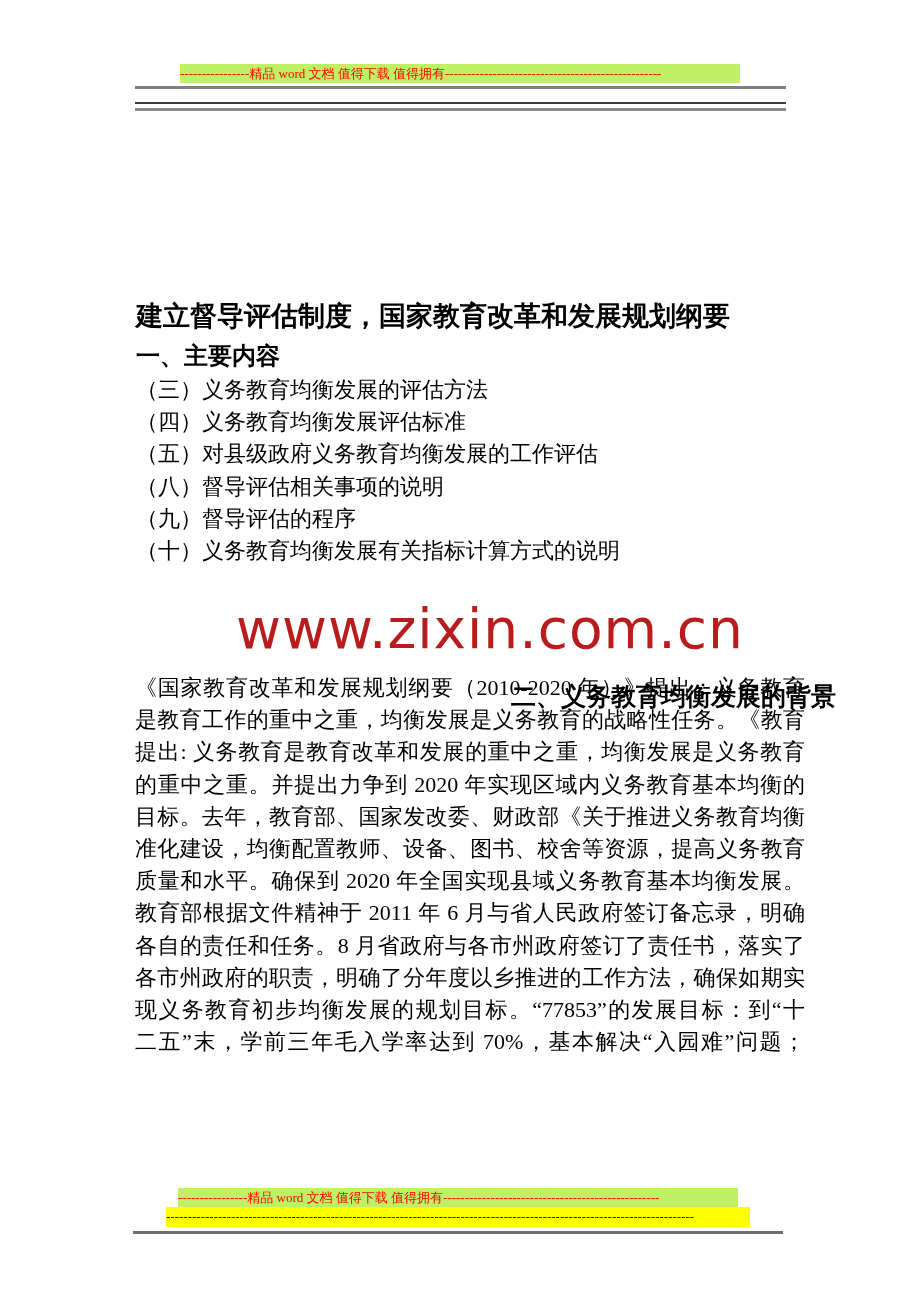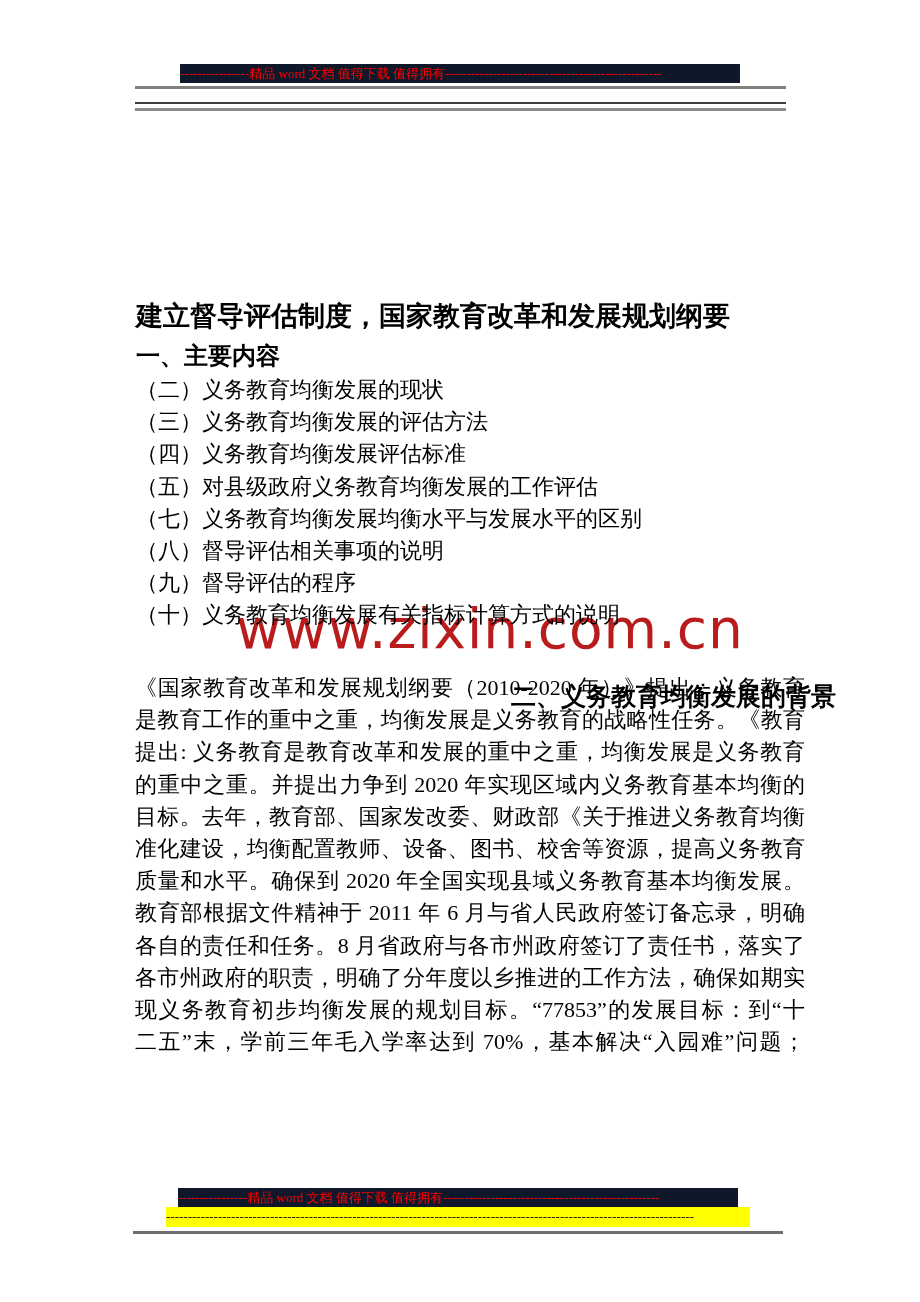--- a/index.html
+++ b/index.html
@@ -7,21 +7,21 @@
     position:relative;
     width:920px;height:1302px;
     background:#ffffff;
     overflow:hidden;
     font-family:"Liberation Serif","DejaVu Serif",serif;
     color:#000;
   }
   
   .promo-banner{
     position:absolute;
-    background:#0f172a;
+    background:#bef264;
     color:#FF0000;
     font-size:13px;
     line-height:19px;
     height:19px;
     white-space:nowrap;
     overflow:hidden;
     font-family:"Liberation Serif","DejaVu Serif",serif;
   }
   .promo-top{top:64px;left:180px;width:560px;}
   .promo-bottom{top:1188px;left:178px;width:560px;}
@@ -109,25 +109,23 @@
   <div class="hrule-single"></div>
   <div class="hrule-double"></div>
 
   <div class="watermark">www.zixin.com.cn</div>
 
   <div class="doc-title">建立督导评估制度，国家教育改革和发展规划纲要</div>
 
   <div class="sec1-heading">一、主要内容</div>
 
   <div class="toc-list">
-    <div>（二）义务教育均衡发展的现状</div>
     <div>（三）义务教育均衡发展的评估方法</div>
     <div>（四）义务教育均衡发展评估标准</div>
     <div>（五）对县级政府义务教育均衡发展的工作评估</div>
-    <div>（七）义务教育均衡发展均衡水平与发展水平的区别</div>
     <div>（八）督导评估相关事项的说明</div>
     <div>（九）督导评估的程序</div>
     <div>（十）义务教育均衡发展有关指标计算方式的说明</div>
   </div>
 
   <div class="sec2-heading">二、义务教育均衡发展的背景</div>
 
   <div class="body-para">
     <div class="body-line">《国家教育改革和发展规划纲要（2010-2020 年）》提出：义务教育</div>
     <div class="body-line">是教育工作的重中之重，均衡发展是义务教育的战略性任务。《教育</div>

